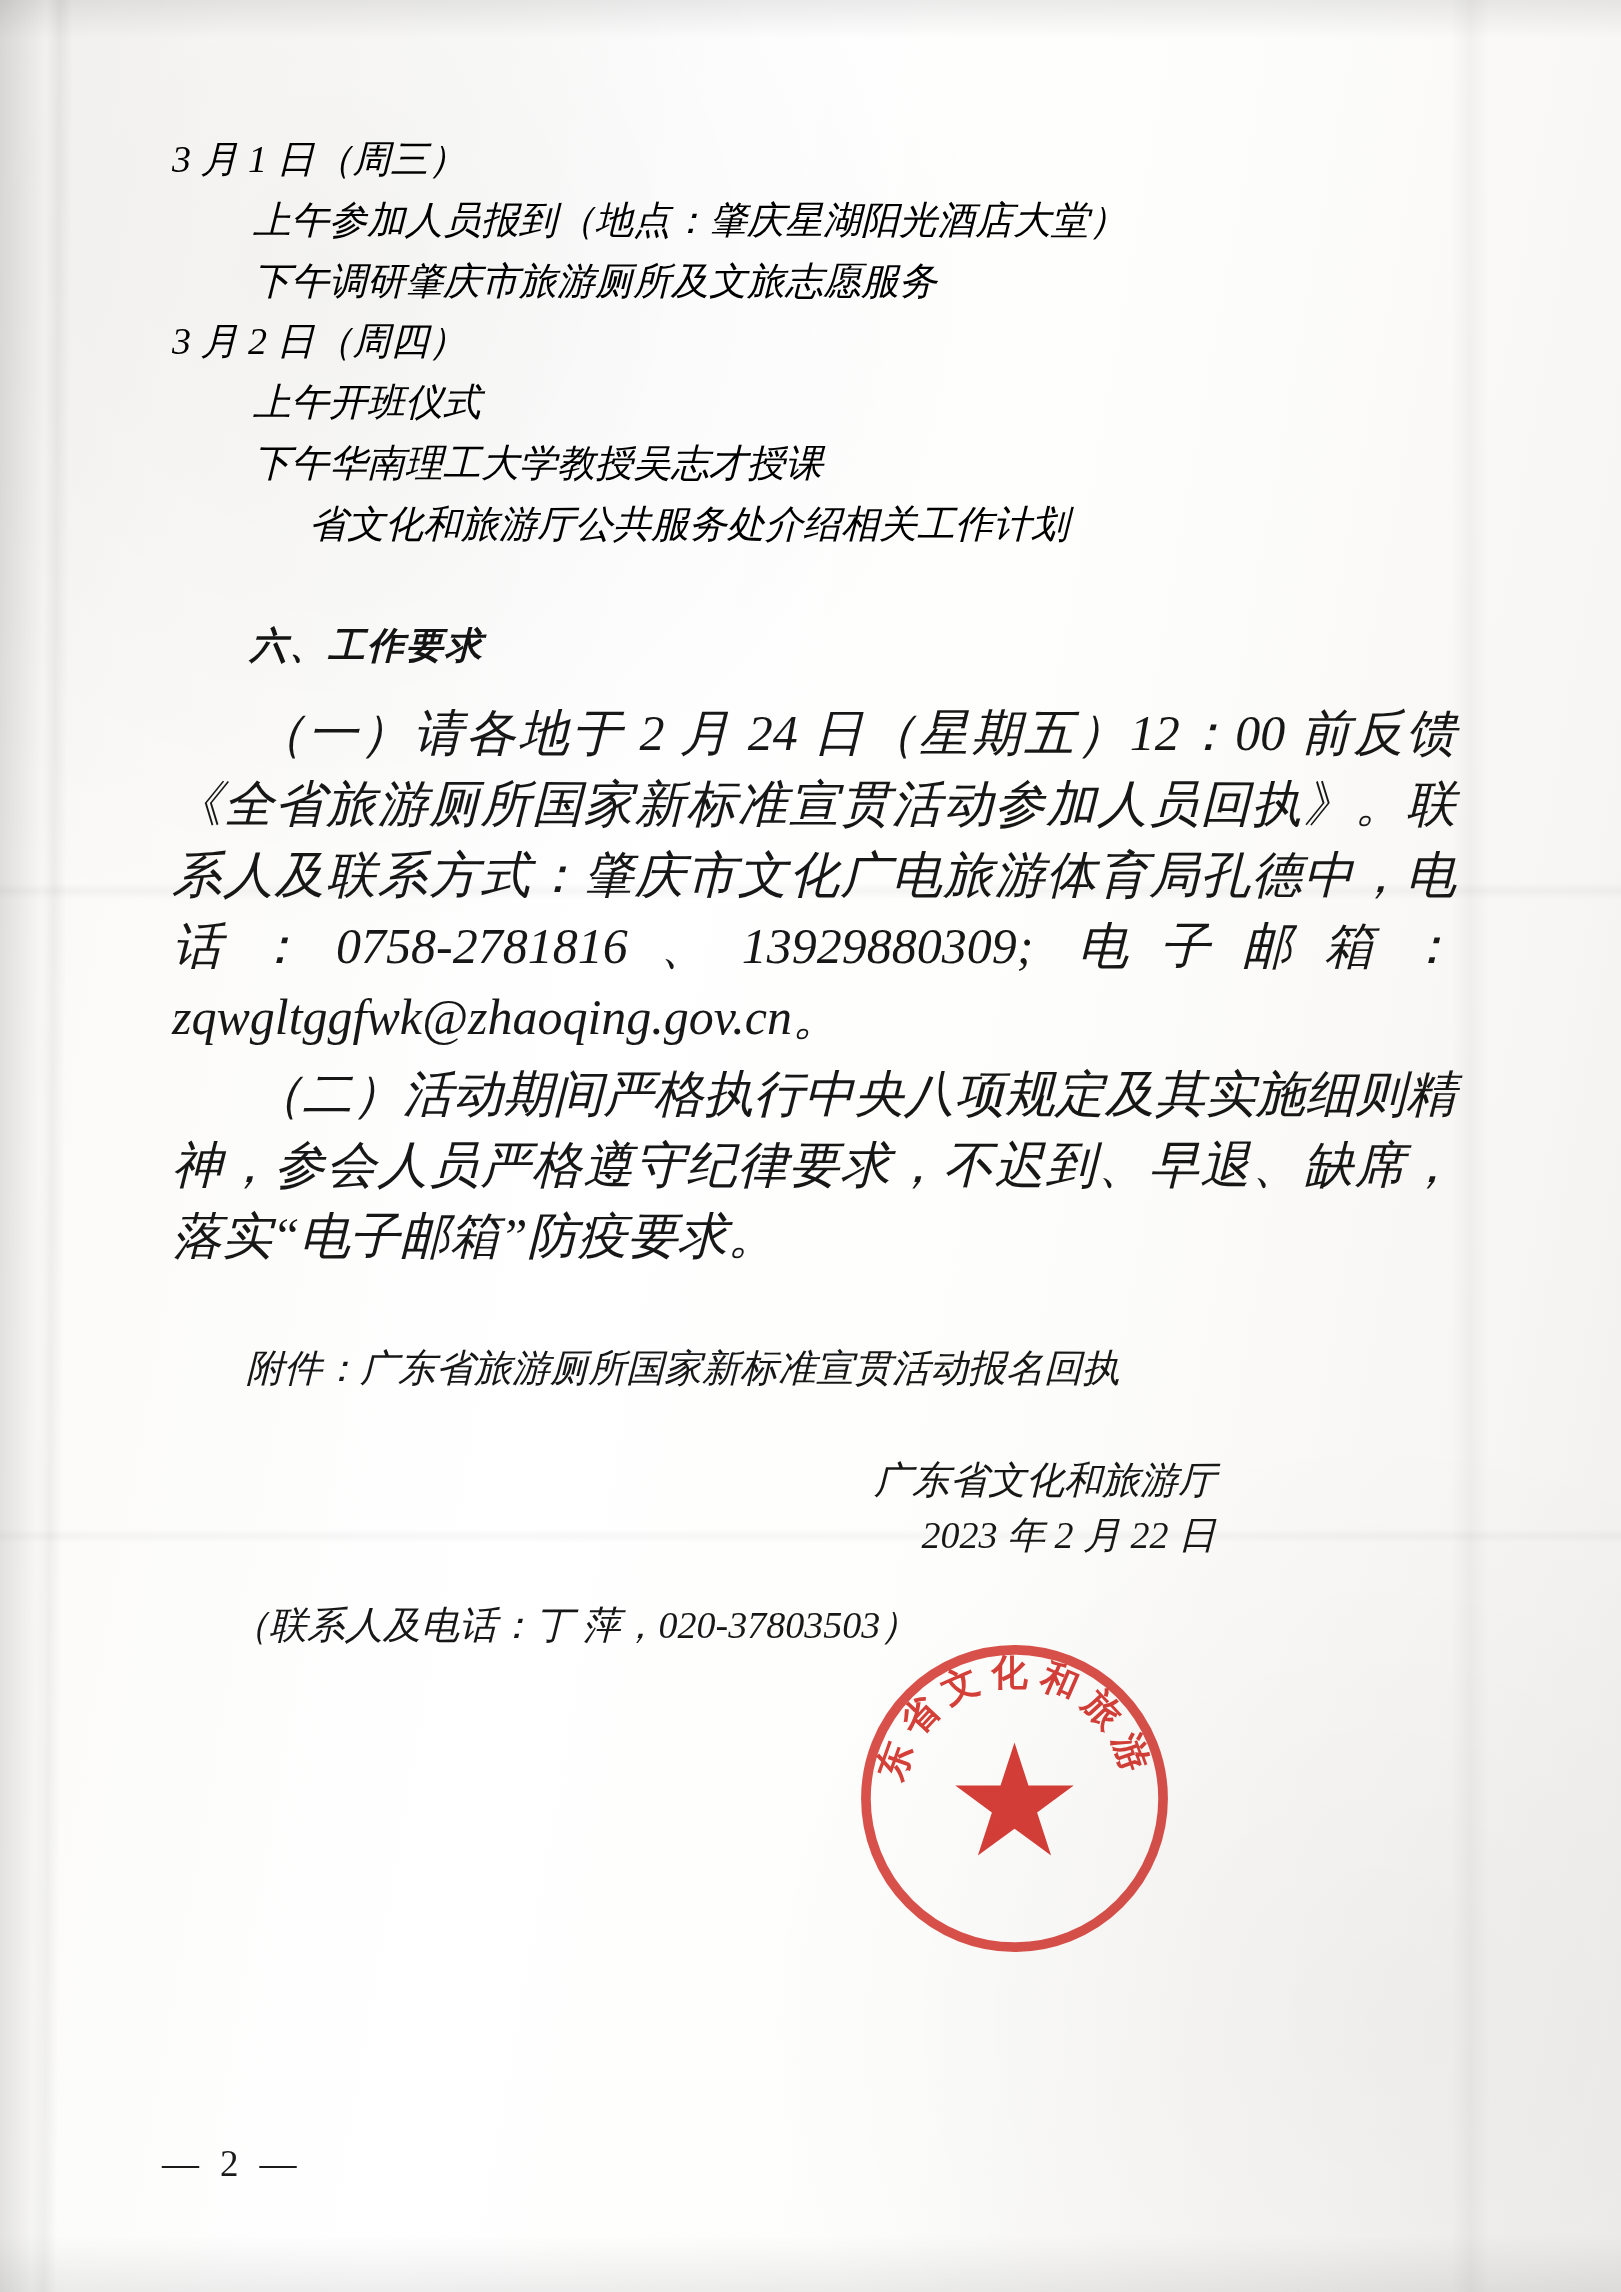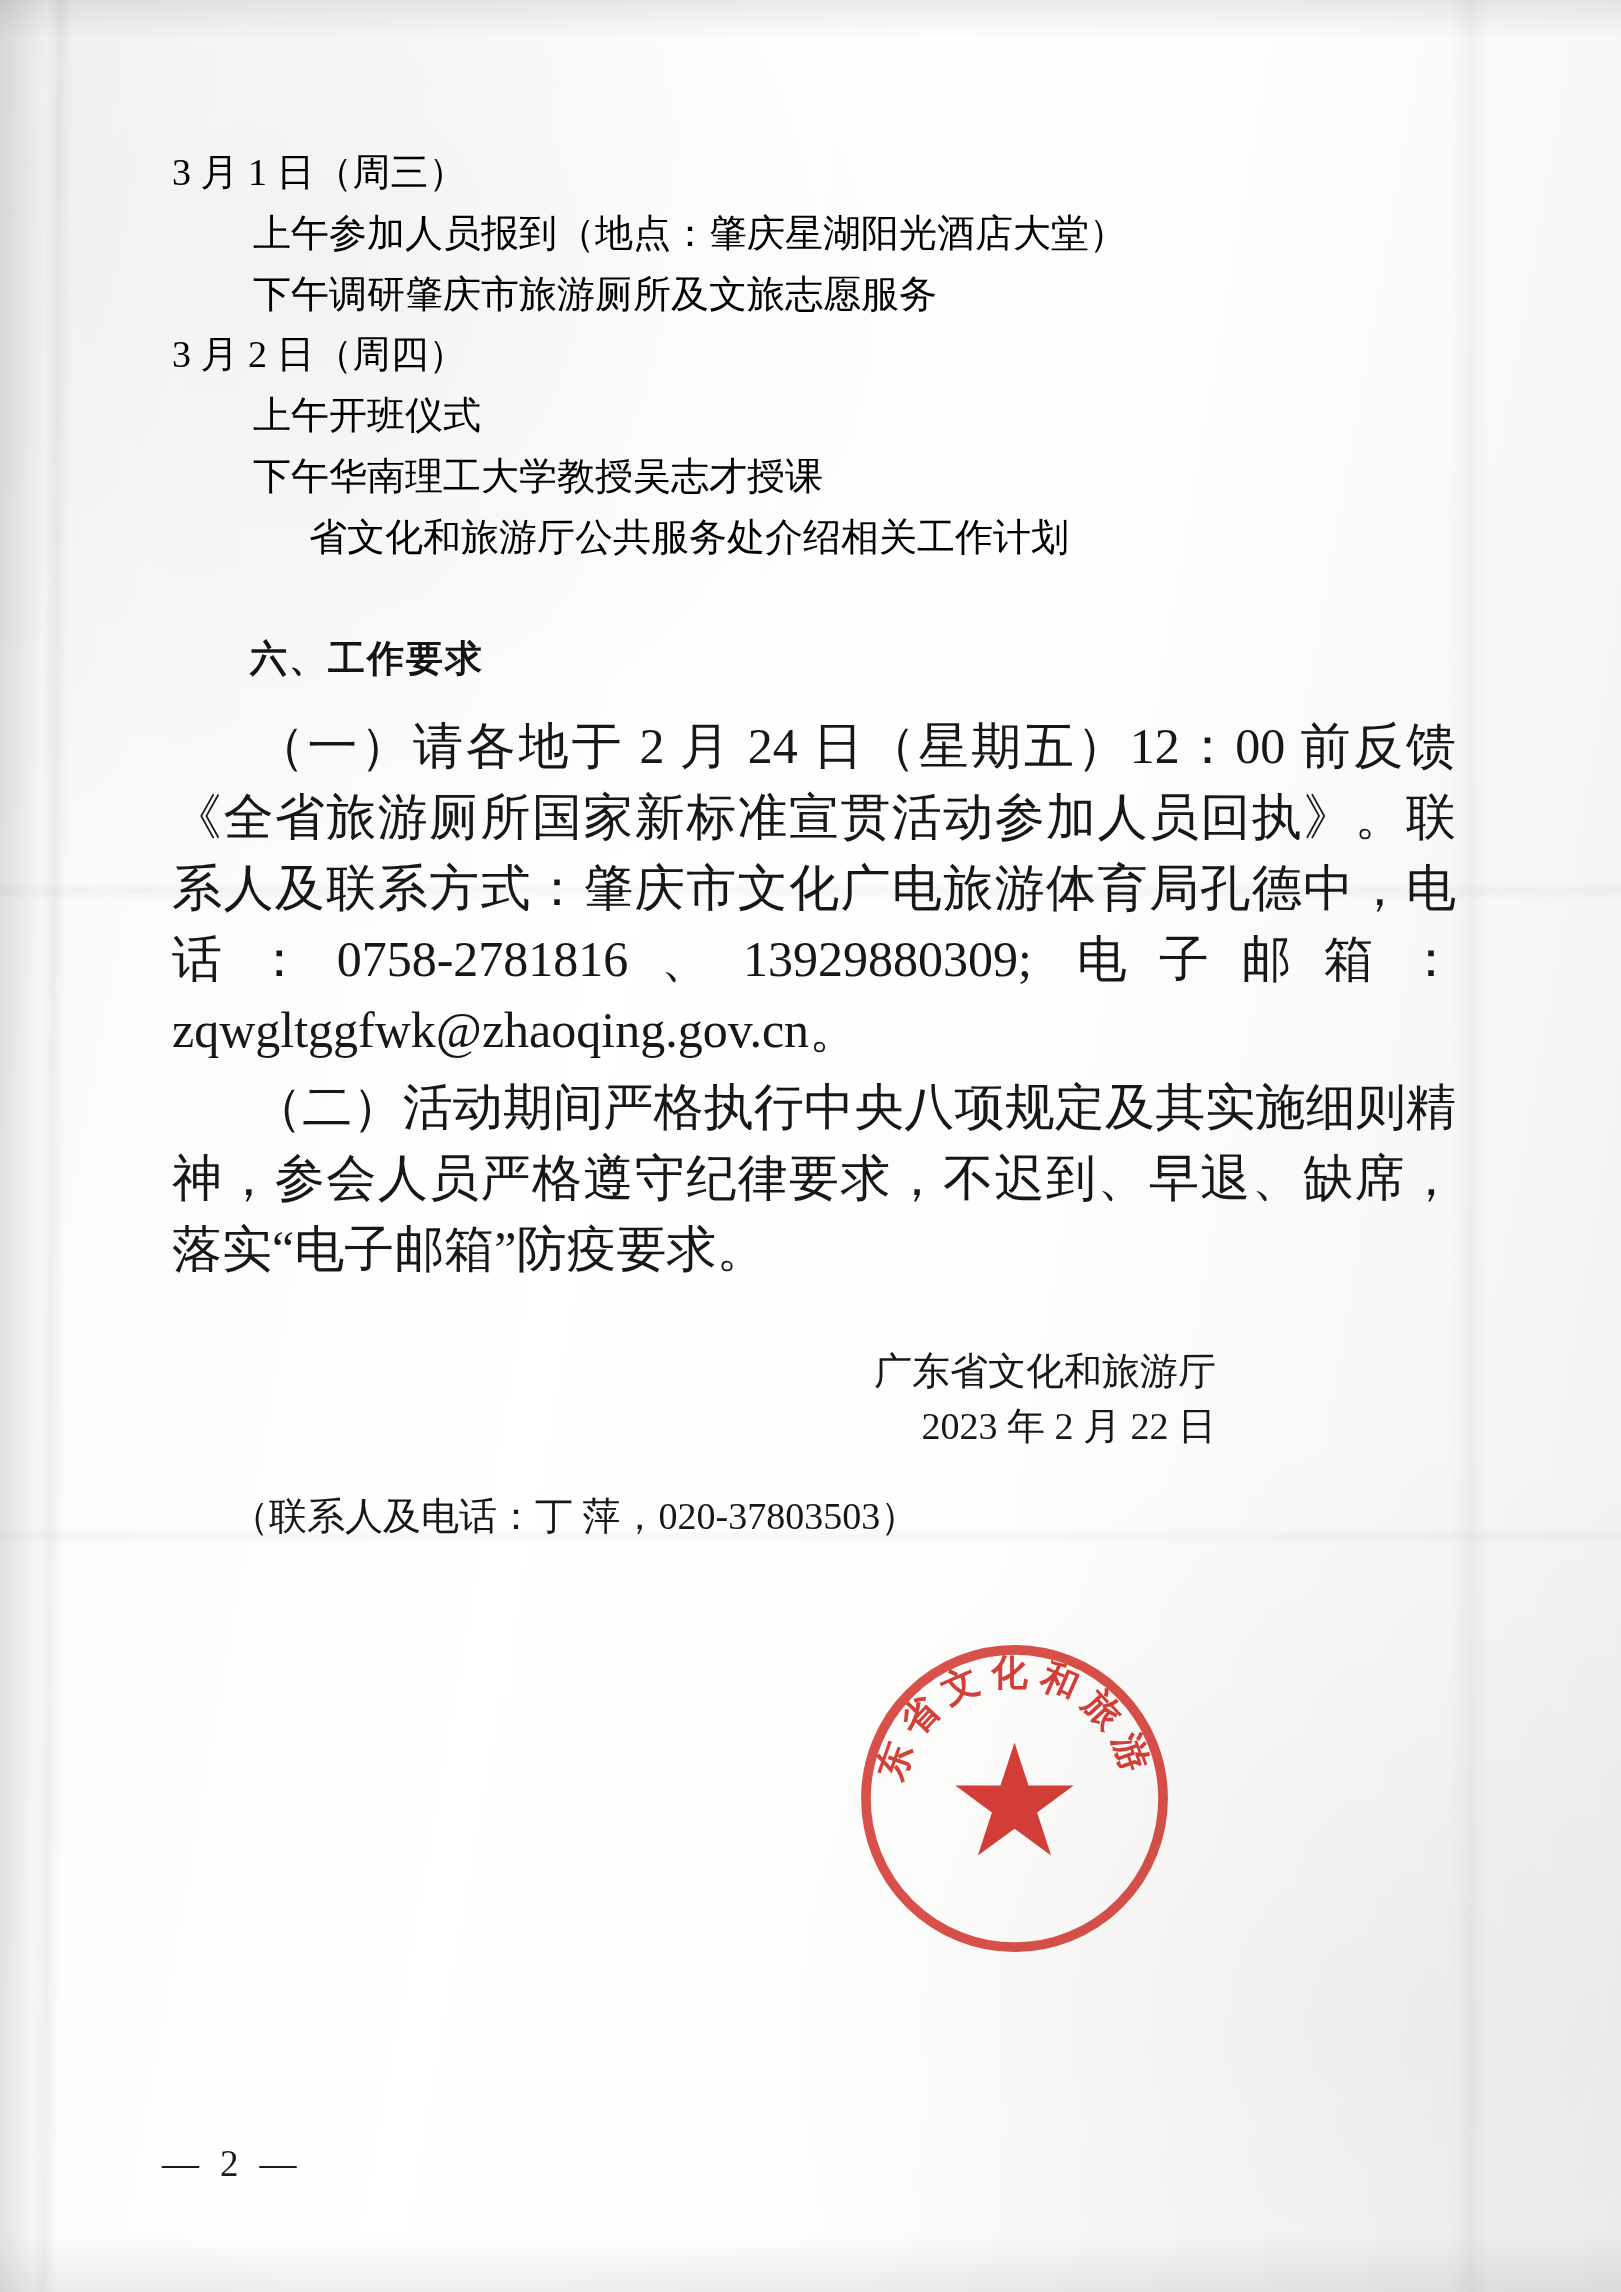--- a/index.html
+++ b/index.html
@@ -48,22 +48,23 @@
   }
   .edge-shadow-bottom {
     position: absolute; left: 0; bottom: 0; width: 1621px; height: 59px;
     background: linear-gradient(0deg, rgba(0,0,0,0.07), rgba(0,0,0,0));
     pointer-events: none;
   }
 
   #content {
     position: absolute;
     left: 172px;
-    top: 147px;
+    top: 134px;
     width: 1284px;
+    font-style: italic;
   }
 
   .schedule-day {
     margin-bottom: 9.8px;
     font-size: 38px;
   }
   .schedule-row {
     display: flex;
     align-items: baseline;
     margin-bottom: 9.8px;
@@ -197,20 +198,21 @@
     </div>
 
     <div class="schedule-cont">省文化和旅游厅公共服务处介绍相关工作计划</div>
 
     <div class="section-heading">六、工作要求</div>
 
     <div class="para"><span class="indent"></span><span>（一）请各地于 2 月 24 日（星期五）12：00 前反馈《全省旅游厕所国家新标准宣贯活动参加人员回执》。联系人及联系方式：肇庆市文化广电旅游体育局孔德中，电话：0758-2781816、13929880309; 电子邮箱：zqwgltggfwk@zhaoqing.gov.cn。</span></div>
 
     <div class="para"><span class="indent"></span><span>（二）活动期间严格执行中央八项规定及其实施细则精神，参会人员严格遵守纪律要求，不迟到、早退、缺席，落实“电子邮箱”防疫要求。</span></div>
 
+    <div class="attachment">附件：广东省旅游厕所国家新标准宣贯活动报名回执</div>
 
     <div class="signature">
       <div>广东省文化和旅游厅</div>
       <div>2023 年 2 月 22 日</div>
     </div>
 
     <div class="contact-line">（联系人及电话：丁 萍，020-37803503）</div>
 
   </div>
 

